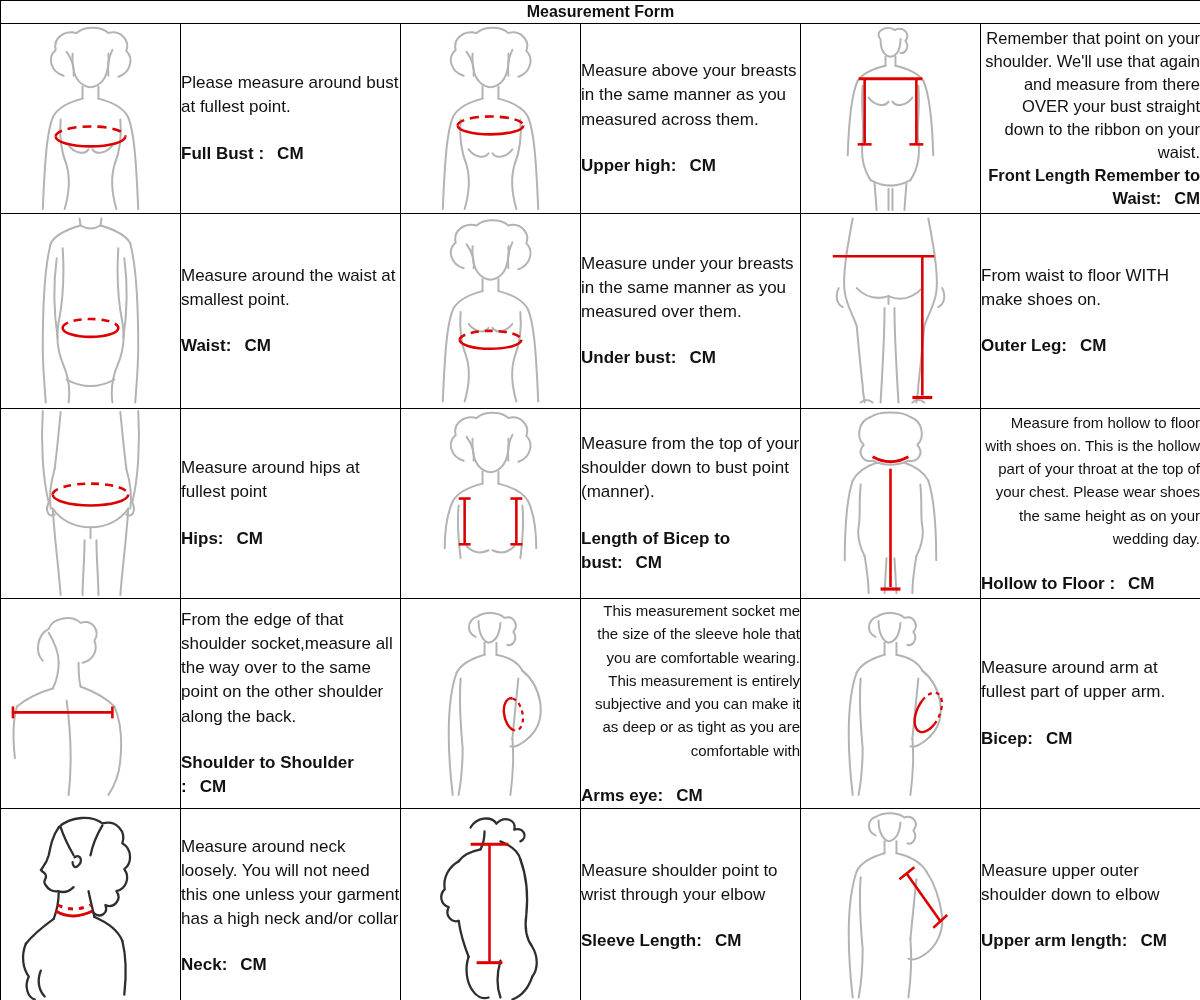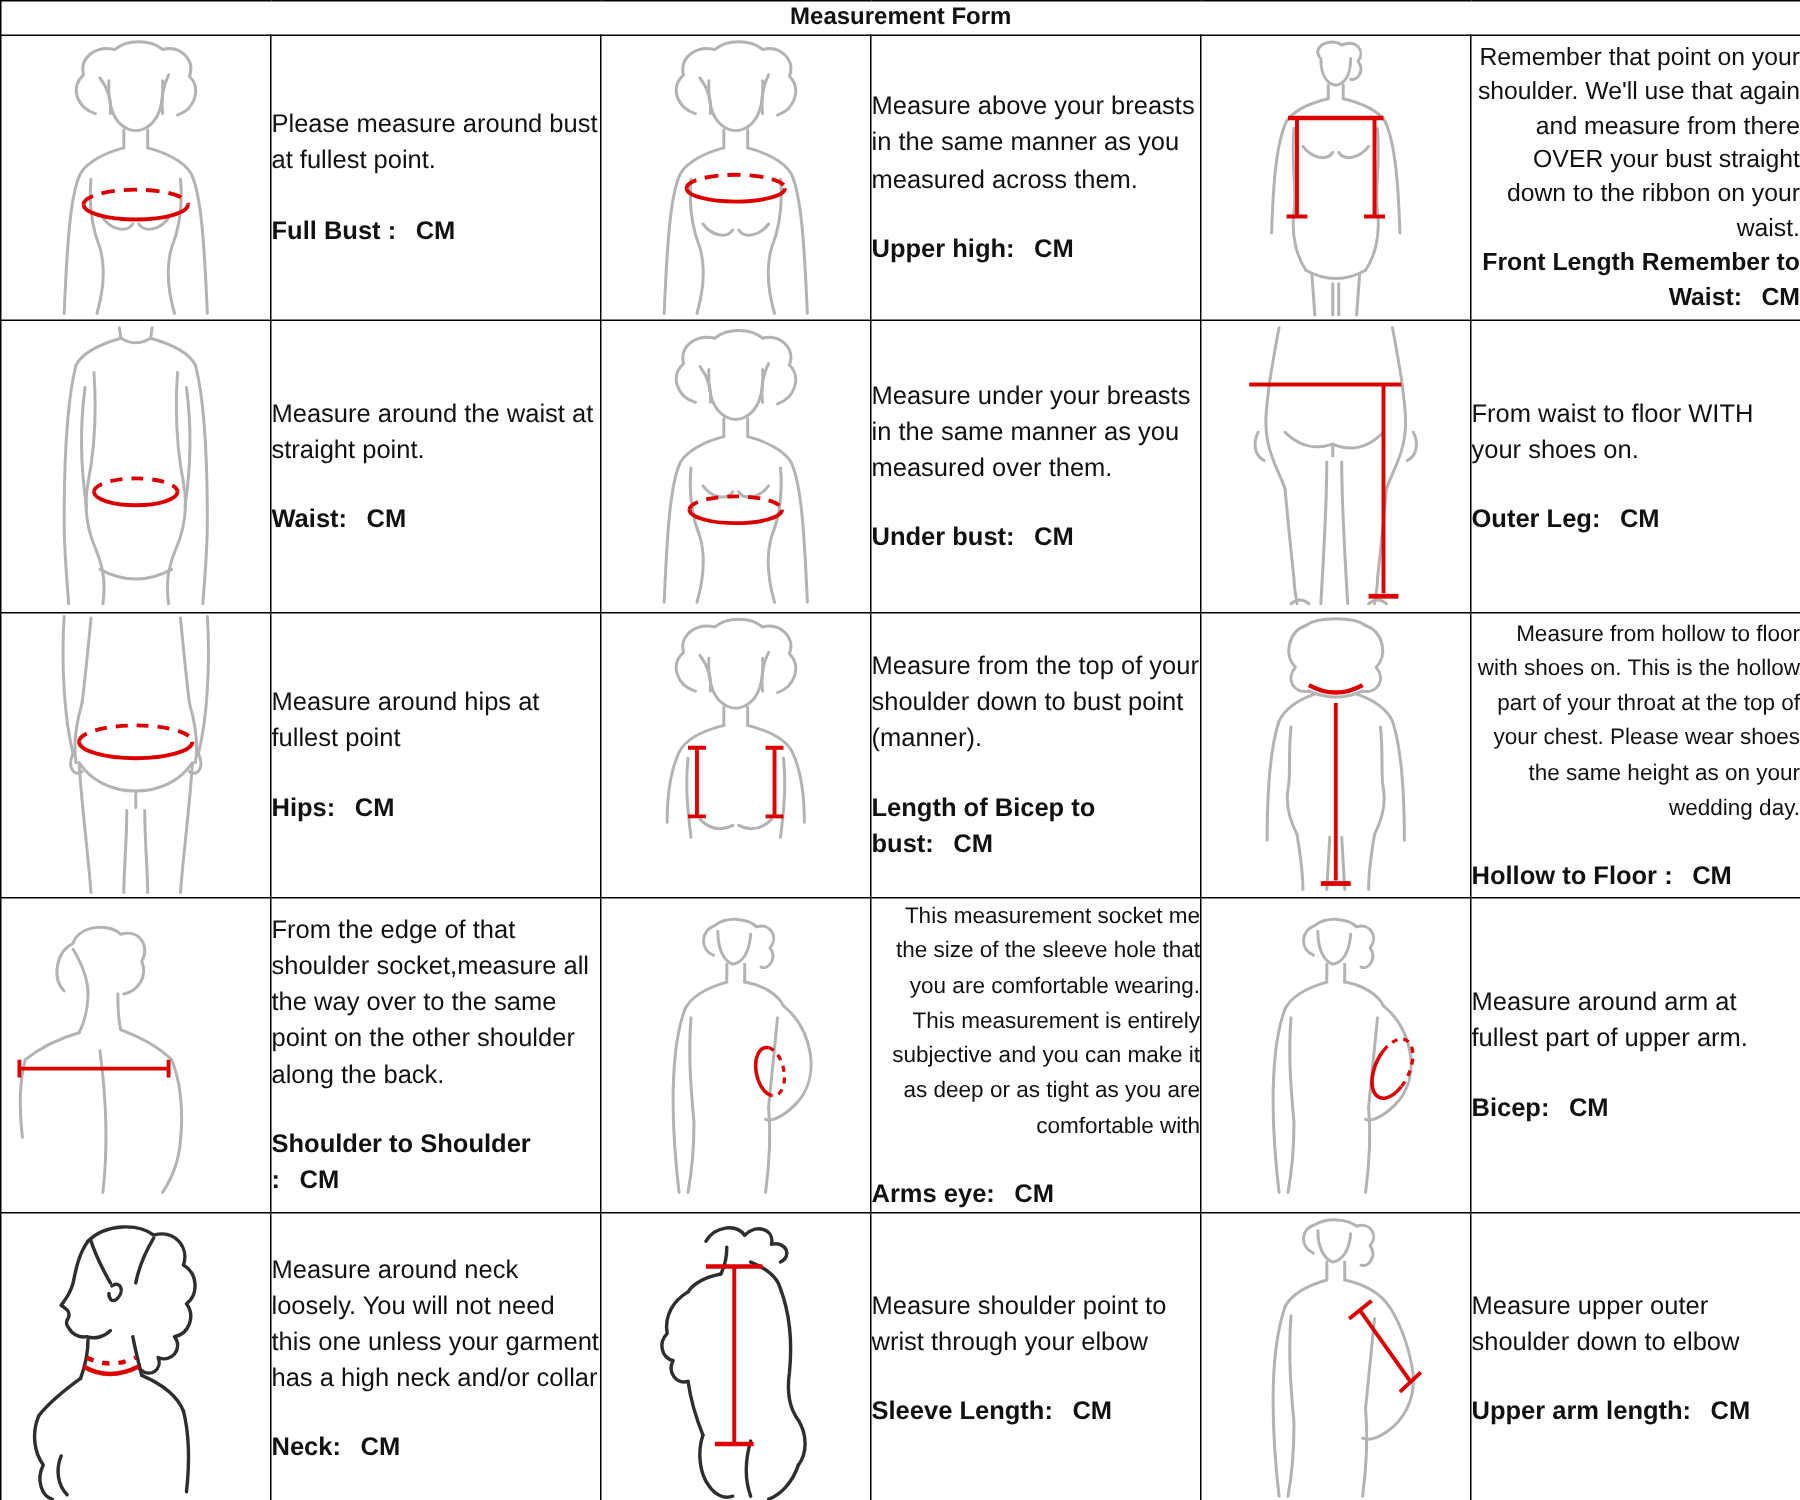--- a/index.html
+++ b/index.html
@@ -155,21 +155,21 @@
  <path d="M66,164 Q90,177 114,164"></path>
               </g>
  <g class="rd">
                 <path d="M62,112 A28,9 0 0 0 118,112"></path>
  <path d="M62,112 A28,9 0 0 1 118,112" stroke-dasharray="8,6"></path>
               </g>
             </svg>
           </div>
     </td>
     <td class="textcell">
-      <p class="desc">Measure around the waist at straight point.</p>
+      <p class="desc">Measure around the waist at smallest point.</p>
       <p class="label"><span>Waist:</span><span class="unit">CM</span></p>
     </td>
     <td class="figcell">
       <div class="figwrap fig" aria-label="under-bust-front-sketch">
             <svg viewBox="0 0 180 190" preserveAspectRatio="xMidYMid meet">
               <g class="sk">
                 <path d="M63,52 C50,48 46,34 55,26 C52,14 64,6 76,9 C84,2 100,2 108,9 C120,6 130,16 126,27 C134,35 130,49 118,53"></path>
  <path d="M66,28 C72,36 74,44 73,52"></path>
                 <path d="M112,26 C108,34 107,44 108,52"></path>
  <path d="M72,30 C71,48 76,58 84,62 C88,64 92,64 96,62 C104,58 109,48 108,30"></path>
@@ -215,21 +215,21 @@
               </g>
  <g class="rd">
                 <path d="M32,40 L134,40"></path>
                 <path d="M122,40 L122,180"></path>
  <path d="M112,182 L132,182" stroke-width="3.2"></path>
               </g>
             </svg>
           </div>
     </td>
     <td class="textcell">
-      <p class="desc">From waist to floor WITH your shoes on.</p>
+      <p class="desc">From waist to floor WITH make shoes on.</p>
       <p class="label"><span>Outer Leg:</span><span class="unit">CM</span></p>
     </td>
   </tr>
 
   <tr class="r2">
     <td class="figcell">
       <div class="figwrap fig" aria-label="hips-front-sketch">
             <svg viewBox="0 0 180 190" preserveAspectRatio="xMidYMid meet">
               <g class="sk">
  <path d="M60,3 C58,24 56,44 54,60"></path>

